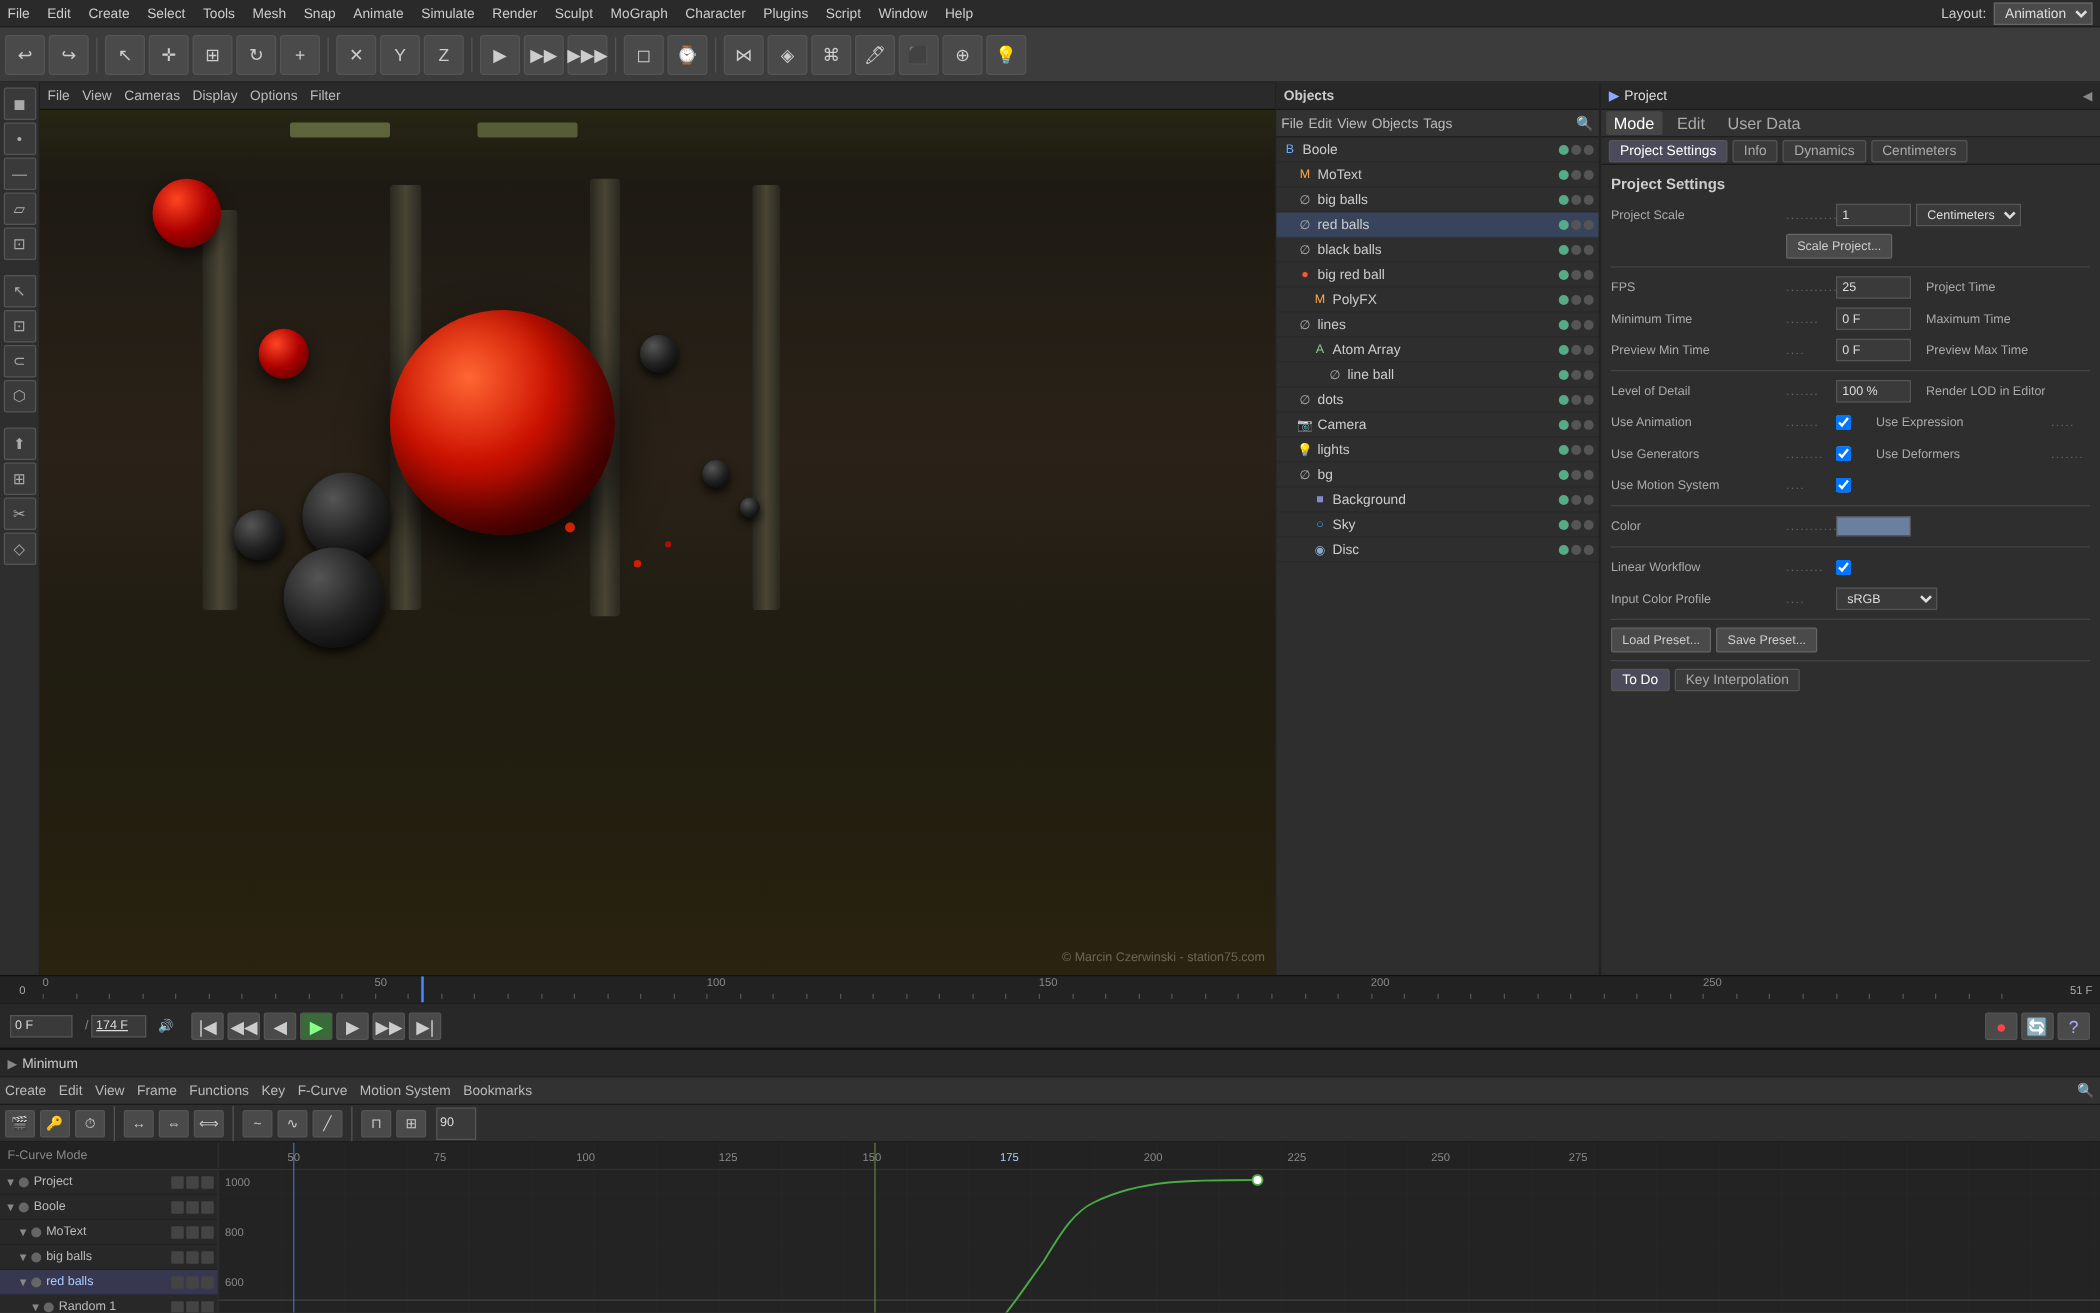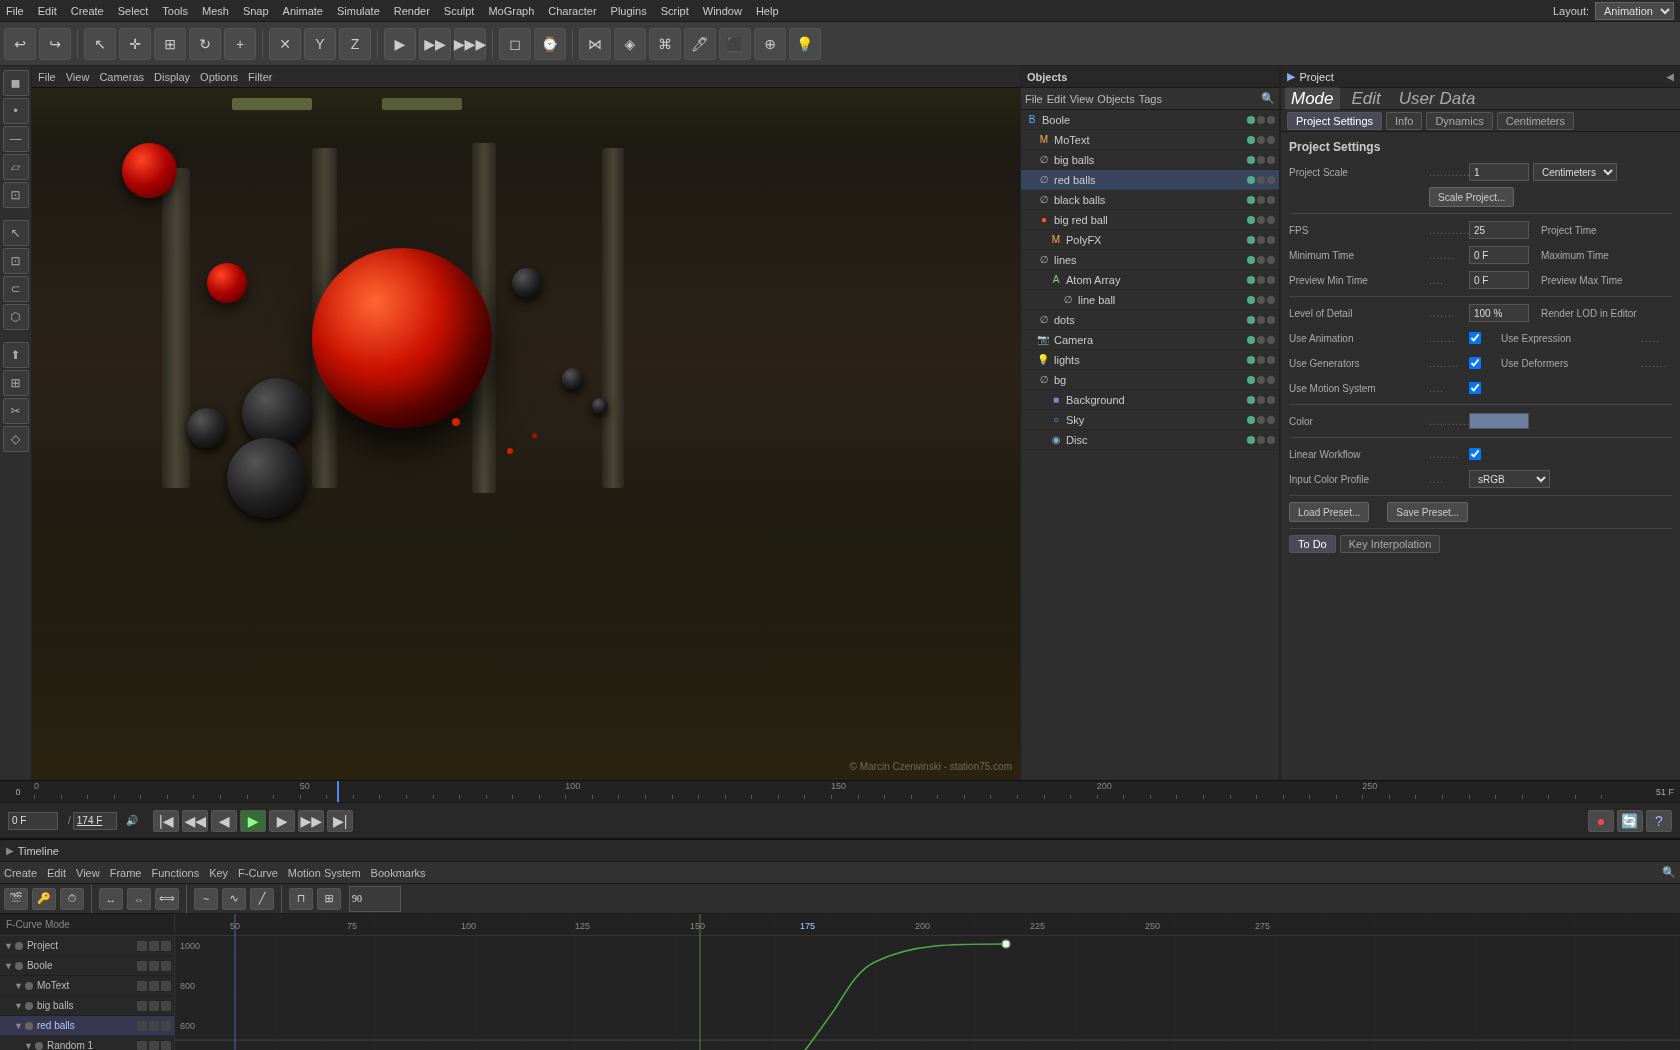--- a/index.html
+++ b/index.html
@@ -51,37 +51,37 @@
     .obj-icon { width: 14px; height: 14px; display: inline-flex; align-items: center; justify-content: center; margin-right: 3px; font-size: 10px; }
     .obj-name { font-size: 11px; color: #ccc; flex: 1; }
     .obj-controls { display: flex; gap: 2px; margin-right: 4px; }
     .obj-dot { width: 8px; height: 8px; border-radius: 50%; background: #555; }
     .obj-dot.green { background: #5a8; }
 
     
     #attributes-panel { width: 400px; background: #2e2e2e; border-left: 1px solid #222; display: flex; flex-direction: column; }
     #attr-header { background: #282828; height: 22px; display: flex; align-items: center; padding: 0 6px; border-bottom: 1px solid #1a1a1a; justify-content: space-between; }
     #attr-tabs-row { background: #323232; height: 22px; display: flex; align-items: center; padding: 0 4px; gap: 6px; border-bottom: 1px solid #1a1a1a; }
-    .attr-tab { color: #aaa; font-size: 17px; cursor: pointer; padding: 2px 6px; font-style: italic; }
+    .attr-tab { color: #aaa; font-size: 13px; cursor: pointer; padding: 2px 6px; }
     .attr-tab.active { color: #fff; background: rgba(255,255,255,0.1); border-radius: 2px; }
     #attr-subtabs { background: #2e2e2e; height: 22px; display: flex; align-items: center; gap: 4px; padding: 0 6px; border-bottom: 1px solid #1a1a1a; }
     .attr-subtab { color: #aaa; font-size: 11px; cursor: pointer; padding: 2px 8px; background: #3a3a3a; border: 1px solid #555; border-radius: 2px; }
     .attr-subtab.active { color: #fff; background: #4a4a5a; }
     #attr-content { flex: 1; overflow-y: auto; padding: 8px; }
     .attr-section-title { color: #ccc; font-size: 12px; font-weight: bold; margin-bottom: 8px; }
     .attr-row { display: flex; align-items: center; margin-bottom: 5px; min-height: 20px; }
     .attr-label { color: #aaa; font-size: 10px; flex: 0 0 140px; }
     .attr-dots { flex: 0 0 40px; color: #666; font-size: 10px; letter-spacing: 1px; overflow: hidden; }
     .attr-value { background: #3a3a3a; border: 1px solid #555; color: #ddd; font-size: 10px; padding: 1px 4px; height: 18px; min-width: 60px; }
     .attr-dropdown { background: #3a3a3a; border: 1px solid #555; color: #ddd; font-size: 10px; padding: 1px 4px; height: 18px; }
     .attr-checkbox { width: 12px; height: 12px; }
     .attr-btn { background: #4a4a4a; border: 1px solid #666; color: #ccc; font-size: 10px; padding: 2px 8px; cursor: pointer; border-radius: 2px; height: 20px; }
     .attr-color-swatch { width: 60px; height: 16px; background: #6b7fa0; border: 1px solid #555; }
     .attr-divider { border: none; border-top: 1px solid #444; margin: 6px 0; }
-    .attr-row-full { display: flex; align-items: center; gap: 18px; margin-bottom: 5px; }
+    .attr-row-full { display: flex; align-items: center; gap: 4px; margin-bottom: 5px; }
 
     
     #timeline-area { height: 270px; background: #2a2a2a; border-top: 2px solid #111; display: flex; flex-direction: column; }
     #tl-header { background: #282828; height: 22px; display: flex; align-items: center; padding: 0 6px; border-bottom: 1px solid #1a1a1a; }
     #tl-header span { color: #ccc; font-size: 11px; }
     #tl-menu { background: #323232; height: 22px; display: flex; align-items: center; padding: 0 4px; gap: 10px; border-bottom: 1px solid #1a1a1a; }
     #tl-menu span { color: #bbb; font-size: 11px; cursor: pointer; }
     #tl-toolbar { background: #2e2e2e; height: 30px; display: flex; align-items: center; padding: 0 4px; gap: 4px; border-bottom: 1px solid #1a1a1a; }
     .tl-btn { background: #4a4a4a; border: 1px solid #555; width: 24px; height: 22px; border-radius: 2px; display: flex; align-items: center; justify-content: center; cursor: pointer; color: #ccc; font-size: 11px; }
     #tl-main { display: flex; flex: 1; overflow: hidden; }
@@ -731,21 +731,21 @@
   <div style="margin-left:auto;display:flex;gap:3px;">
     <div class="pb-btn" style="color:#f44;">●</div>
     <div class="pb-btn">🔄</div>
     <div class="pb-btn" style="color:#aaf;">?</div>
   </div>
 </div>
 
 <div id="timeline-area">
   <div id="tl-header">
     <span style="font-size:10px;color:#888;margin-right:4px;">▶</span>
-    <span>Timeline</span>
+    <span>Minimum</span>
   </div>
   <div id="tl-menu">
     <span>Create</span>
     <span>Edit</span>
     <span>View</span>
     <span>Frame</span>
     <span>Functions</span>
     <span>Key</span>
     <span>F-Curve</span>
     <span>Motion System</span>
@@ -763,21 +763,21 @@
     <div class="tl-btn">⇔</div>
     <div class="tl-btn">⟺</div>
     <div class="toolbar-sep"></div>
     <div class="tl-btn">~</div>
     <div class="tl-btn">∿</div>
     <div class="tl-btn">╱</div>
     <div class="toolbar-sep"></div>
     <div class="tl-btn">⊓</div>
     <div class="tl-btn">⊞</div>
     <div style="margin-left:4px;display:flex;align-items:center;gap:3px;">
-      <input style="background: rgb(58, 58, 58); border: 1px solid rgb(85, 85, 85); color: rgb(221, 221, 221); width: 52px; height: 18px; font-size: 10px; padding: 12px 2px; font-family: Liberation Serif, serif;" value="90">
+      <input style="background: rgb(58, 58, 58); border: 1px solid rgb(85, 85, 85); color: rgb(221, 221, 221); width: 32px; height: 18px; font-size: 10px; padding: 12px 2px;" value="90">
     </div>
   </div>
   <div id="tl-main">
 
     <div id="tl-tracks">
       <div id="tl-track-header">
         <span>F-Curve Mode</span>
       </div>
       <div id="tl-track-list">
 

